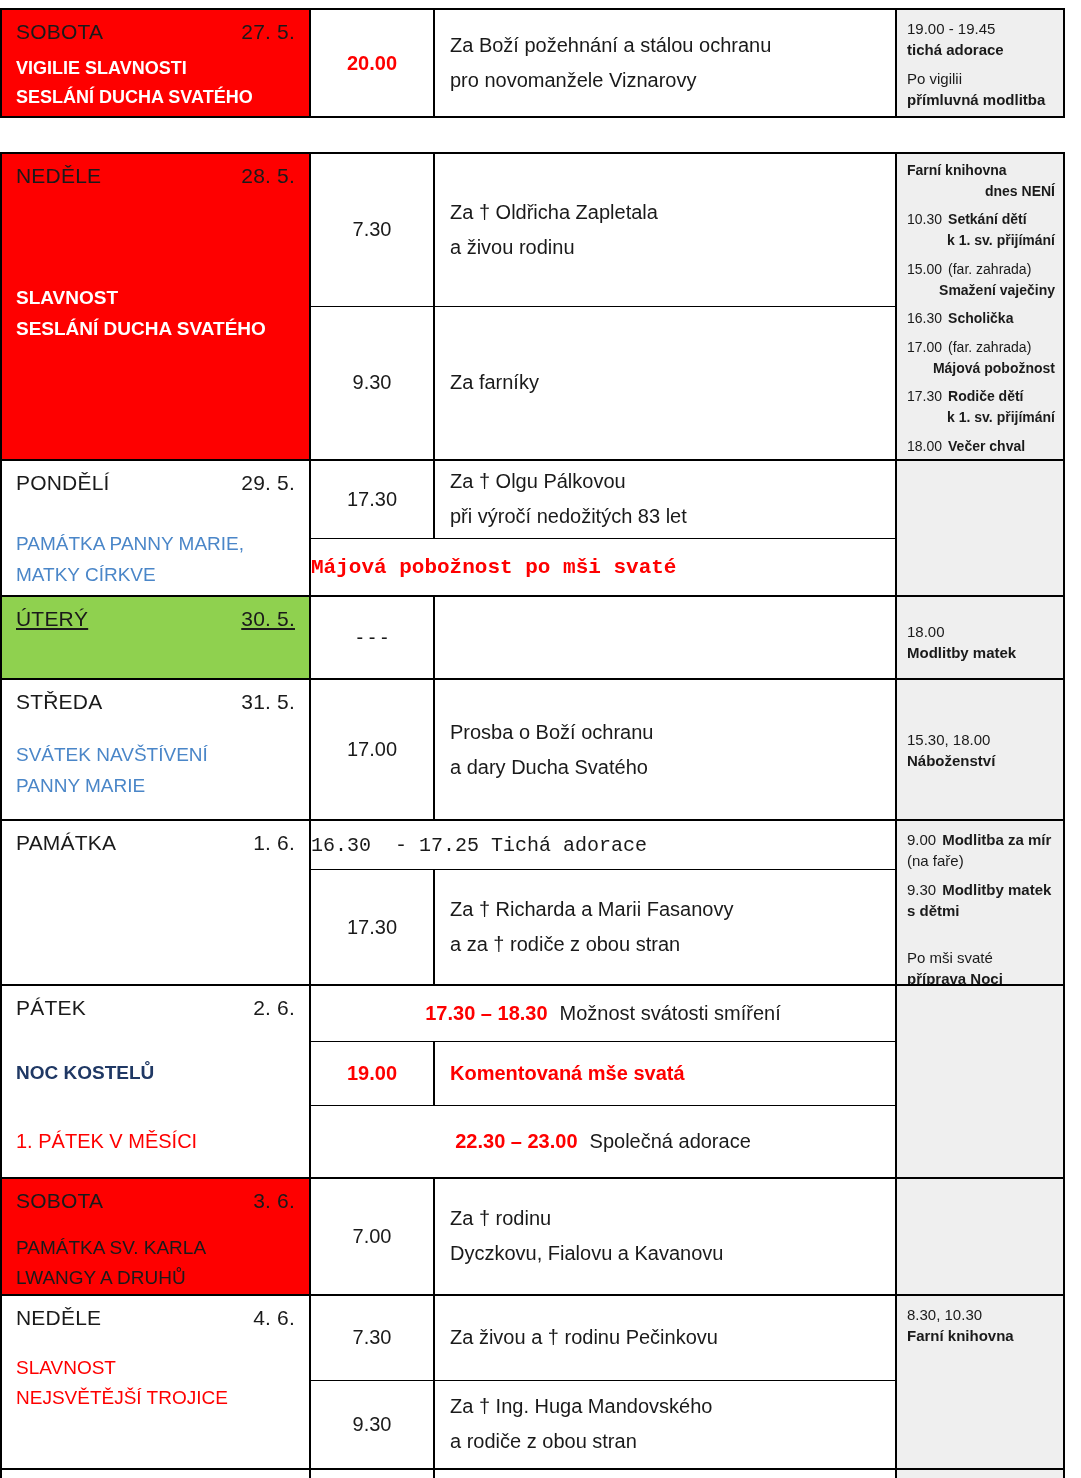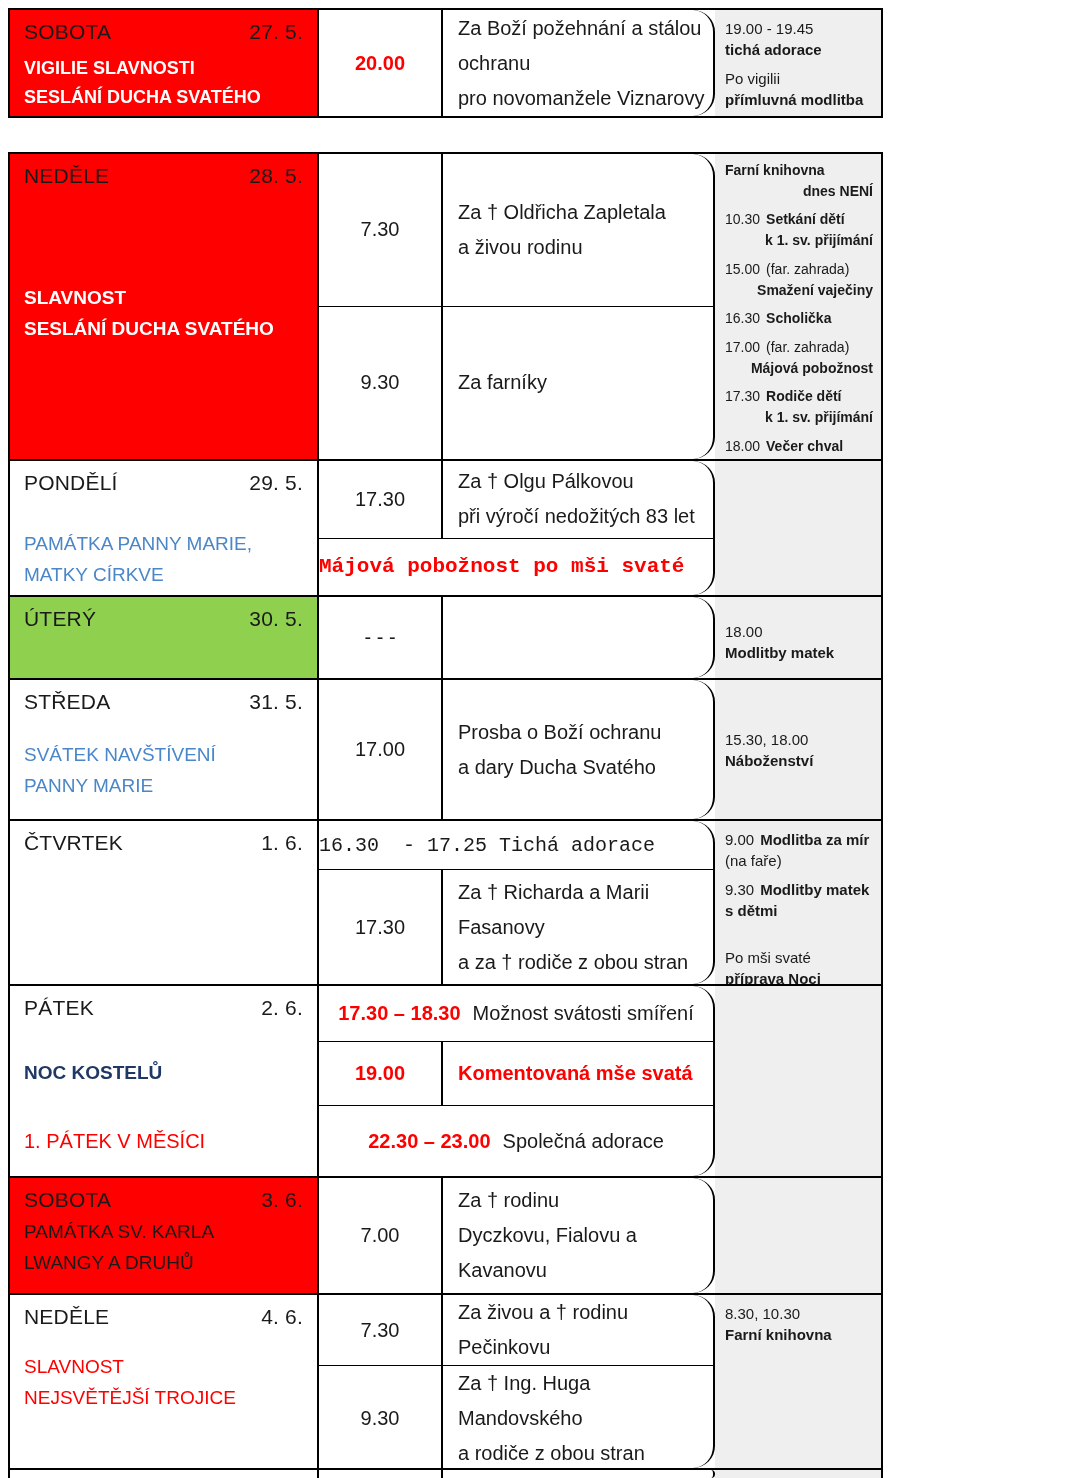--- a/index.html
+++ b/index.html
@@ -4,69 +4,69 @@
 <style>
   :root{
     --red-bg:#FE0000; --green-bg:#8FD14F; --notes-bg:#EFEFEF;
     --red-text:#FE0000; --blue-text:#4A86C8; --navy-text:#1F3864;
     --ink:#1A1A1A; --border:#000000;
   }
   *{margin:0;padding:0;box-sizing:border-box;}
   body{background:#fff;font-family:"Liberation Sans",sans-serif;color:var(--ink);}
   #canvas{position:relative;width:1081px;height:1478px;background:#fff;overflow:hidden;}
 
-  .tbl{position:absolute;left:8px;width:875px;border:2px solid var(--border);background:#fff;
+  .tbl{position:absolute;left:0;width:1065px;border:2px solid var(--border);background:#fff;
        display:flex;flex-direction:column;}
   #tbl1{top:8px;height:110px;}
   #tbl2{top:152px;height:1326px;border-bottom:none;}
 
   .drow{display:flex;width:100%;}
   .drow + .drow{border-top:2px solid var(--border);}
 
   .c-day{width:309px;border-right:2px solid var(--border);overflow:hidden;}
-  .c-mid{flex:1;border-right:2px solid var(--border);display:flex;flex-direction:column;overflow:hidden;border-radius:22px;}
+  .c-mid{flex:1;border-right:2px solid var(--border);display:flex;flex-direction:column;overflow:hidden;}
   .c-notes{width:166px;background:var(--notes-bg);padding:8px 6px 0 10px;font-size:15px;line-height:1.4;overflow:hidden;}
 
   .sub{display:flex;width:100%;}
   .sub + .sub{border-top:1px solid var(--border);}
   .c-time{width:124px;border-right:2px solid var(--border);display:flex;align-items:center;justify-content:center;
           font-size:20px;}
   .c-desc{flex:1;display:flex;flex-direction:column;justify-content:center;padding:0 8px 0 15px;
           font-size:20px;line-height:1.75;white-space:pre-line;}
 
   .merged{flex:1;display:flex;align-items:center;font-size:20px;}
   .m-left{font-family:Liberation Mono, monospace;}
   .m-center{justify-content:center;}
 
   .dayline{display:flex;justify-content:space-between;align-items:baseline;
            padding:10px 14px 0 14px;font-size:21px;letter-spacing:.2px;}
   .feast{padding:0 10px 0 14px;font-size:19px;line-height:1.62;white-space:pre-line;}
 
   .bg-red{background:var(--red-bg);}
-  .bg-green{background:var(--green-bg);}
+  .bg-green{background:var(--green-bg);text-decoration:underline;}
   .f-white{color:#fff;font-weight:700;}
   .f-blue{color:var(--blue-text);}
   .f-red{color:var(--red-text);}
   .f-navy{color:var(--navy-text);font-weight:700;}
   .f-black{color:var(--ink);}
   .red{color:var(--red-text);}
   .b{font-weight:700;}
   .nr{text-align:right;padding-right:2px;}
   .g{margin-top:8px;}
   .g2{margin-top:26px;}
 
   
   #tbl1 .feast{margin-top:10px;font-size:18px;}
   .r-sun28 .feast{margin-top:95px;}
   .r-mon29 .feast{margin-top:34px;}
   .r-wed31 .feast{margin-top:26px;}
   .r-thu1 .feast{margin-top:25px;}
   .r-fri2 .feast-1{margin-top:38px;}
   .r-fri2 .feast-2{margin-top:36px;font-size:20px;}
-  .r-sat3 .feast{margin-top:5px;}
+  .r-sat3 .feast{margin-top:20px;}
   .r-sun4 .feast{margin-top:23px;}
 
   .r-sun28{height:306px;} .r-mon29{height:137px;} .r-tue30{height:83px;}
   .r-wed31{height:142px;} .r-thu1{height:165px;} .r-fri2{height:193px;}
   .r-sat3{height:117px;} .r-sun4{height:175px;}
   .r-sliver{flex:1;}
 
   .r-mon29 .s1{height:77px;} .r-mon29 .s2{flex:1;}
   .r-thu1 .s1{height:48px;} .r-thu1 .s2{flex:1;}
   .r-fri2 .s1{height:55px;} .r-fri2 .s2{height:64px;justify-content:flex-end;} .r-fri2 .s3{flex:1;}
@@ -208,21 +208,21 @@
       </div>
       <div class="c-notes n-wed31">
         <div>15.30, 18.00</div>
         <div class="b">Náboženství</div>
       </div>
     </div>
 
     <div class="drow r-thu1">
       <div class="c-day">
         <div class="dayline">
-          <span>ČTVRTEK</span>
+          <span>PAMÁTKA</span>
           <span>1. 6.</span>
         </div>
       </div>
       <div class="c-mid">
         <div class="sub s1">
           <div class="merged m-left" style="white-space:pre-wrap;">16.30  - 17.25 Tichá adorace</div>
         </div>
         <div class="sub s2">
           <div class="c-time">17.30</div>
           <div class="c-desc">Za † Richarda a Marii Fasanovy

